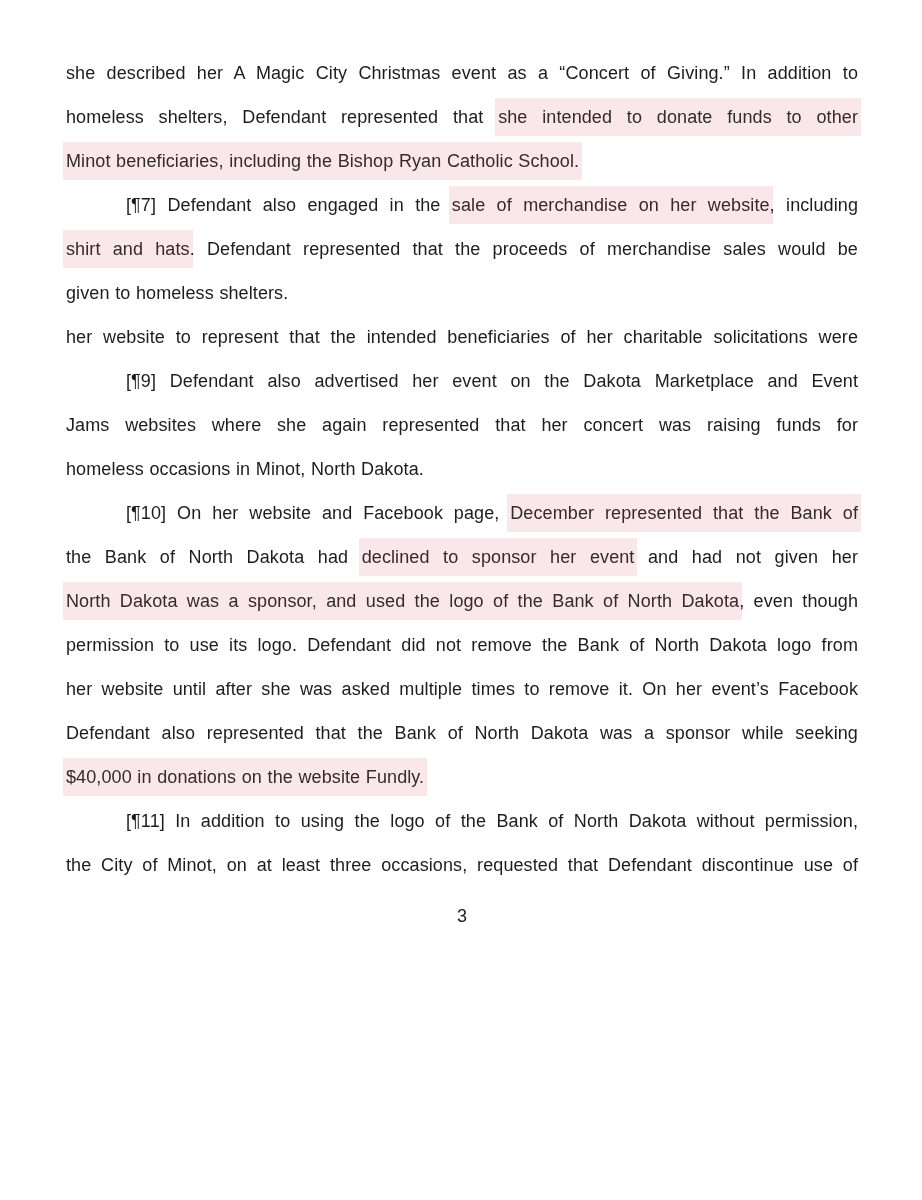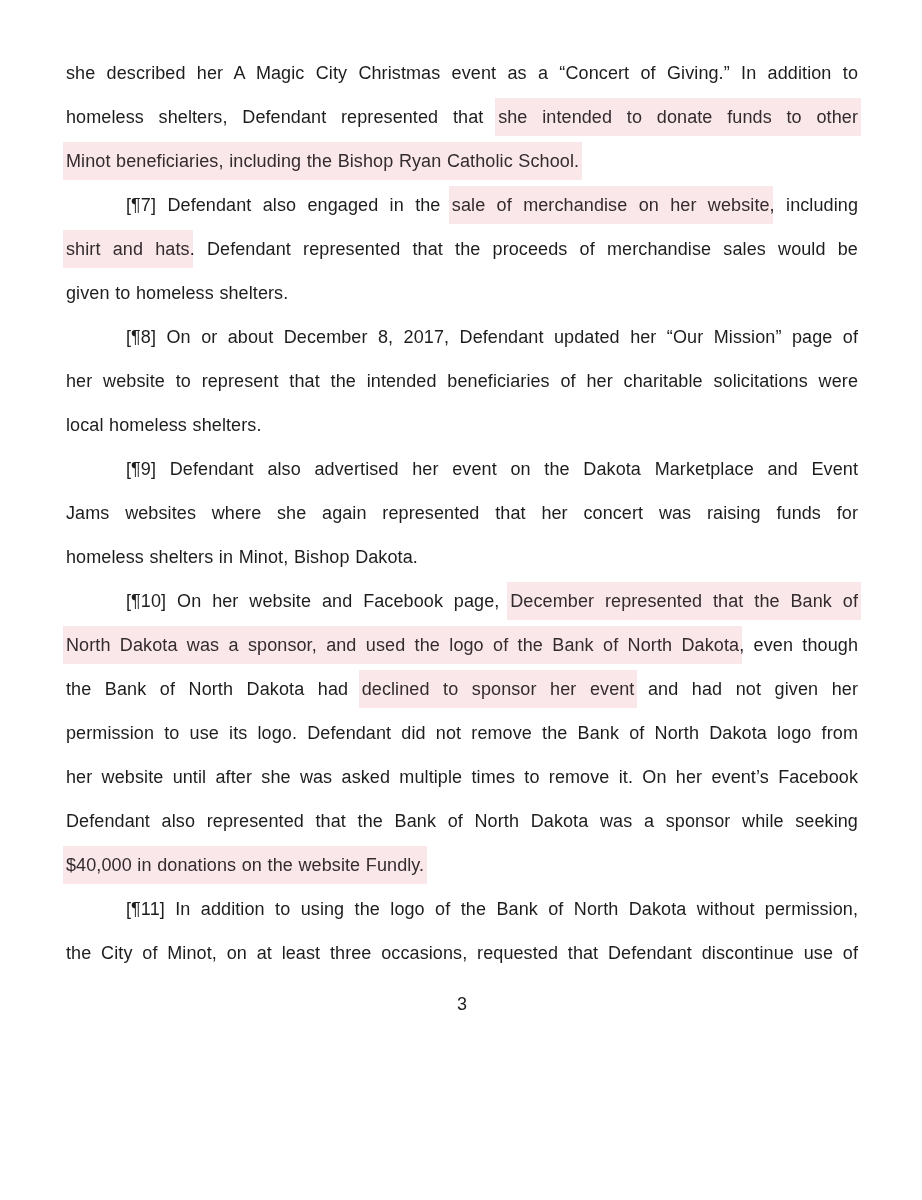--- a/index.html
+++ b/index.html
@@ -56,29 +56,27 @@
 <body>
 
 <div class="page">
   <div class="doc-body">
       <div class="line just"><span class="seg">she described her A Magic City Christmas event as a “Concert of Giving.” In addition to</span></div>
       <div class="line just"><span class="seg">homeless shelters, Defendant represented that </span><span class="hl">she intended to donate funds to other</span></div>
       <div class="line"><span class="hl">Minot beneficiaries, including the Bishop Ryan Catholic School.</span></div>
       <div class="line just indent"><span class="seg">[¶7] Defendant also engaged in the </span><span class="hl">sale of merchandise on her website</span><span class="seg">, including</span></div>
       <div class="line just"><span class="hl">shirt and hats</span><span class="seg">. Defendant represented that the proceeds of merchandise sales would be</span></div>
       <div class="line"><span class="seg">given to homeless shelters.</span></div>
-      <div class="line just indent"><span class="seg">[¶8] On or about December 8, 2017, Defendant updated her “Our Mission” page of</span></div>
       <div class="line just"><span class="seg">her website to represent that the intended beneficiaries of her charitable solicitations were</span></div>
-      <div class="line"><span class="seg">local homeless shelters.</span></div>
       <div class="line just indent"><span class="seg">[¶9] Defendant also advertised her event on the Dakota Marketplace and Event</span></div>
       <div class="line just"><span class="seg">Jams websites where she again represented that her concert was raising funds for</span></div>
-      <div class="line"><span class="seg">homeless shelters in Minot, Bishop Dakota.</span></div>
+      <div class="line"><span class="seg">homeless occasions in Minot, North Dakota.</span></div>
       <div class="line just indent"><span class="seg">[¶10] On her website and Facebook page, </span><span class="hl">December represented that the Bank of</span></div>
+      <div class="line just"><span class="seg">the Bank of North Dakota had </span><span class="hl">declined to sponsor her event</span><span class="seg"> and had not given her</span></div>
       <div class="line just"><span class="hl">North Dakota was a sponsor, and used the logo of the Bank of North Dakota</span><span class="seg">, even though</span></div>
-      <div class="line just"><span class="seg">the Bank of North Dakota had </span><span class="hl">declined to sponsor her event</span><span class="seg"> and had not given her</span></div>
       <div class="line just"><span class="seg">permission to use its logo. Defendant did not remove the Bank of North Dakota logo from</span></div>
       <div class="line just"><span class="seg">her website until after she was asked multiple times to remove it. On her event’s Facebook</span></div>
       <div class="line just"><span class="seg">Defendant also represented that the Bank of North Dakota was a sponsor while seeking</span></div>
       <div class="line"><span class="hl">$40,000 in donations on the website Fundly.</span></div>
       <div class="line just indent"><span class="seg">[¶11] In addition to using the logo of the Bank of North Dakota without permission,</span></div>
       <div class="line just"><span class="seg">the City of Minot, on at least three occasions, requested that Defendant discontinue use of</span></div>
     </div>
   <div class="page-number">3</div>
 </div>
 

